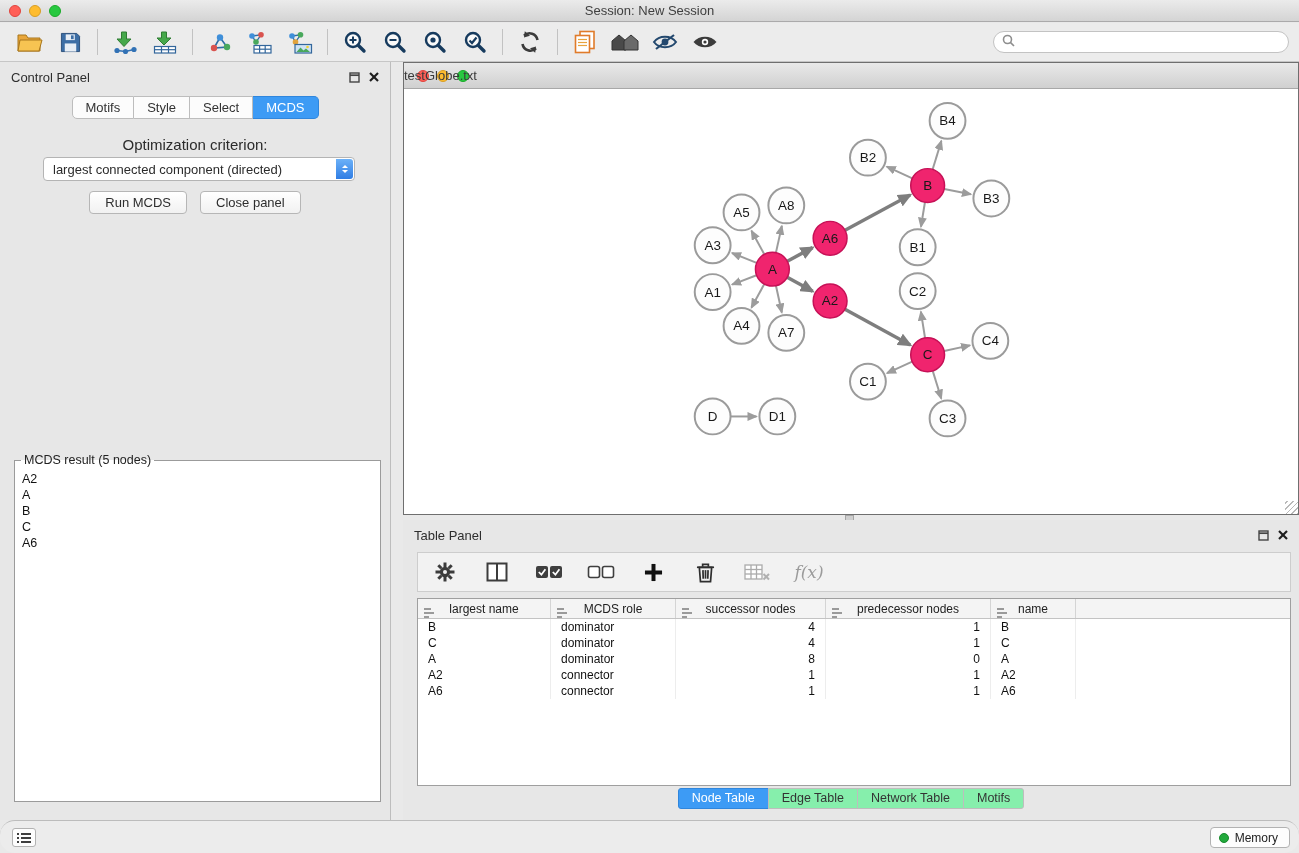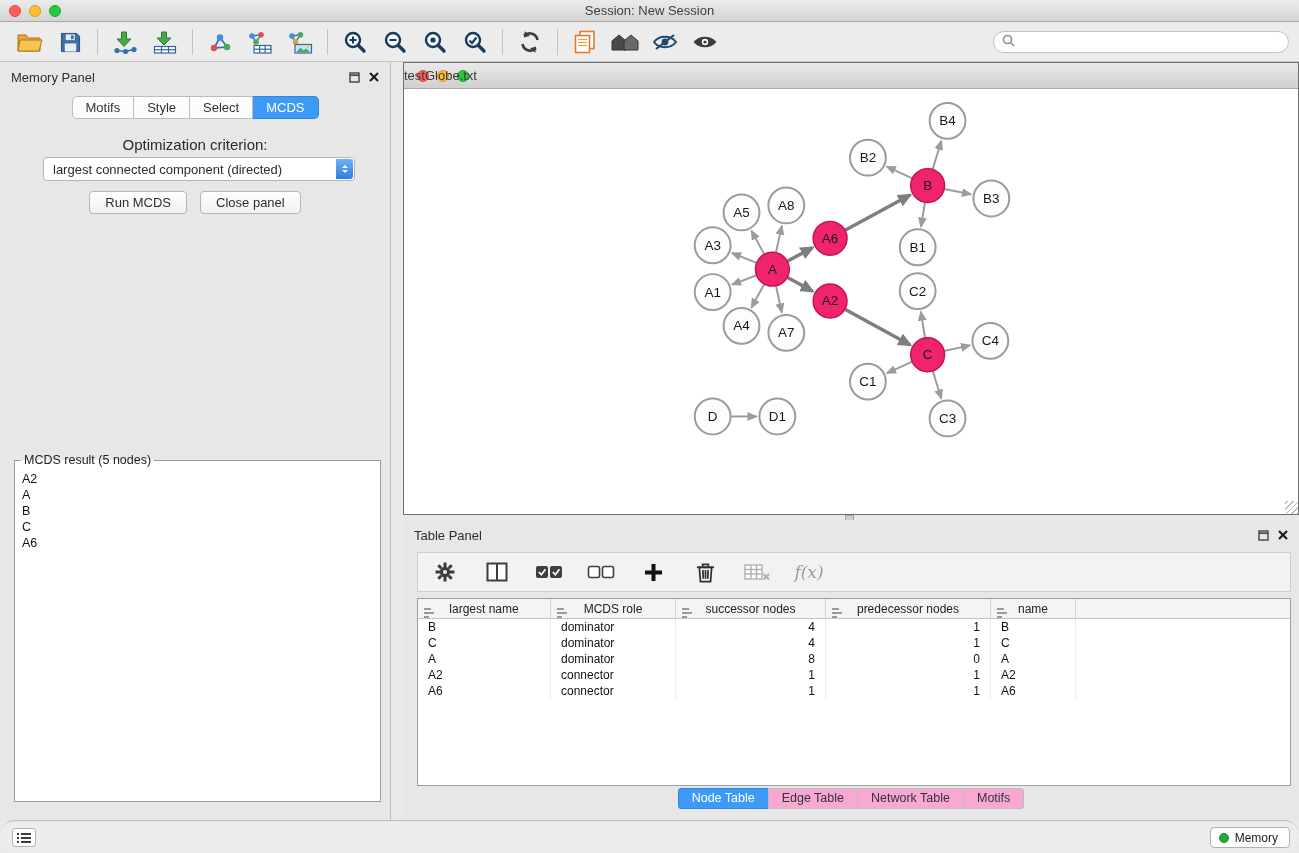--- a/index.html
+++ b/index.html
@@ -75,21 +75,21 @@
   .data-table { position:absolute; top:78px; left:14px; right:8px; height:188px; background:#fff;
     border:1px solid #9f9f9f; overflow:hidden; font-size:12px; }
   .table-header-row { display:flex; height:20px; line-height:20px; background:#f4f4f4; border-bottom:1px solid #c3c3c3; }
   .th { position:relative; text-align:center; font-size:12px; color:#222; border-right:1px solid #d4d4d4; flex:0 0 auto; }
   .th .sort-icon { position:absolute; left:6px; top:5px; }
   .th-fill { flex:1 1 auto; border-right:none; }
   .tr { display:flex; height:16px; line-height:16px; }
   .td { padding:0 10px; border-right:1px solid #ededed; color:#111; flex:0 0 auto; }
   .td-fill { flex:1 1 auto; border-right:none; }
   .table-tabs { position:absolute; top:268px; left:0; right:0; display:flex; justify-content:center; }
-  .bottom-tab { font-size:12.5px; height:21px; line-height:19px; padding:0 13px; background:#f9a8d4;
+  .bottom-tab { font-size:12.5px; height:21px; line-height:19px; padding:0 13px; background:#86efac;
     border:1px solid #bdbdbd; color:#333; margin-left:-1px; }
   .bottom-tab:first-child { margin-left:0; border-radius:3px 0 0 3px; }
   .bottom-tab:last-child { border-radius:0 3px 3px 0; }
   .bottom-tab.active { background:#3d9bf5; border-color:#2f86dd; color:#fff; }
 
   
   .statusbar { position:absolute; left:0; right:0; bottom:0; height:33px; background:#ececec; border-top:1px solid #bcbcbc;border-radius:15px; }
   .list-btn { position:absolute; left:12px; top:7px; width:24px; height:19px; background:#fdfdfd;
     border:1px solid #b2b2b2; border-radius:3px; display:flex; align-items:center; justify-content:center; }
   .memory-btn { position:absolute; right:9px; top:6px; height:21px; padding:0 11px 0 8px; background:#fdfdfd;
@@ -259,21 +259,21 @@
     <span><svg width="13" height="13" viewBox="0 0 13 13">
           <circle cx="5.5" cy="5.5" r="4" fill="none" stroke="#8e8e8e" stroke-width="1.6"></circle>
           <line x1="8.6" y1="8.6" x2="12" y2="12" stroke="#8e8e8e" stroke-width="1.6"></line>
         </svg></span>
     <input class="search-input" placeholder="" style="">
   </div>
 </div>
 
 <div class="control-panel">
   <div class="panel-header">
-    <span>Memory Panel</span>
+    <span>Control Panel</span>
     <span class="win-icons">
       <span class="win-icon">
           <svg width="11" height="11" viewBox="0 0 11 11">
             <rect x="1" y="1" width="9" height="9" fill="none" stroke="#444" stroke-width="1.4"></rect>
             <line x1="1" y1="3.2" x2="10" y2="3.2" stroke="#444" stroke-width="1.7"></line>
           </svg>
         </span>
       <span class="win-icon">
           <svg width="10" height="10" viewBox="0 0 10 10">
             <g stroke="#1d1d1d" stroke-width="2.1">

